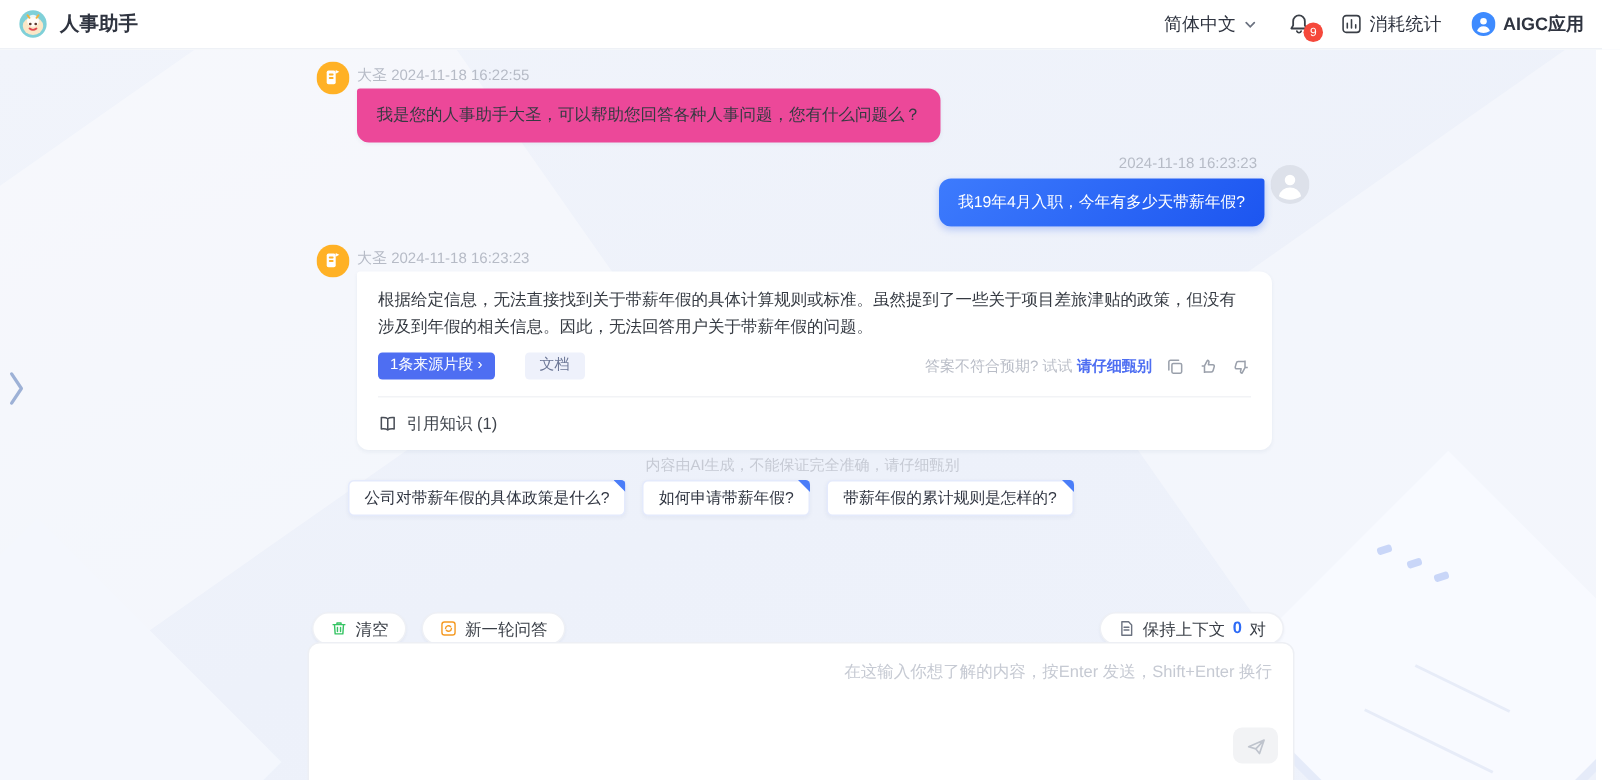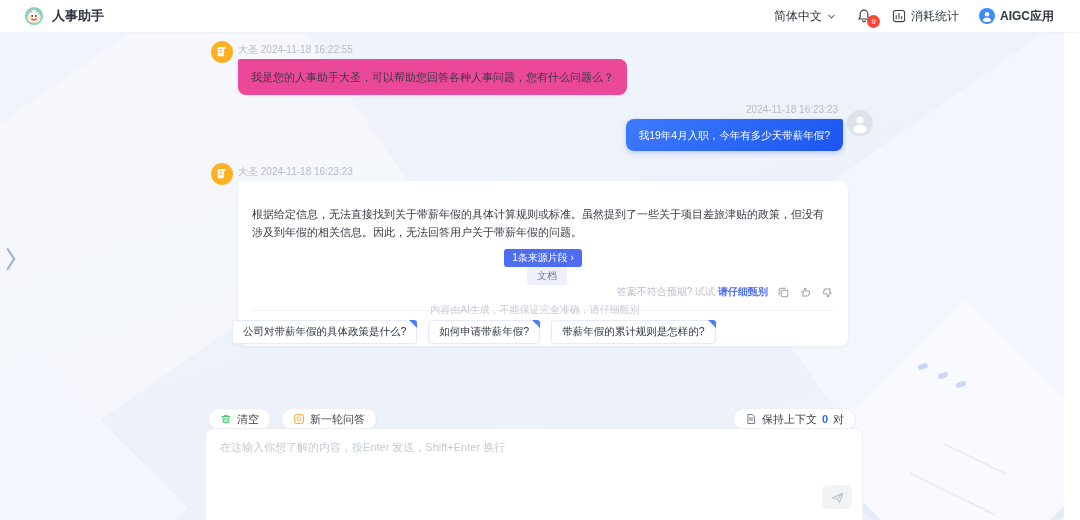--- a/index.html
+++ b/index.html
@@ -1,20 +1,20 @@
 <!DOCTYPE html>
 <html><head>
 <meta charset="utf-8">
 <style>
   html,body{margin:0;padding:0;background:#fff;}
   .stage{position:relative;width:1080px;height:520px;overflow:hidden;
          font-family:"Liberation Sans","DejaVu Sans",sans-serif;-webkit-font-smoothing:antialiased;}
   
-  .header{position:absolute;top:0;left:0;right:2px;height:33px;background:#fff;
-          border-bottom:1px solid #eef1f6;display:flex;align-items:center;padding:0 24px;z-index:5;box-sizing:border-box;}
+  .header{position:absolute;top:0;left:0;right:12px;height:33px;background:#fff;
+          border-bottom:1px solid #eef1f6;display:flex;align-items:center;padding:0 12px;z-index:5;box-sizing:border-box;}
   .logo{width:20px;height:20px;margin-right:8px;flex:0 0 auto;}
   .app-title{font-size:13px;font-weight:700;color:#2f3440;}
   .header-right{margin-left:auto;display:flex;align-items:center;gap:20px;}
   .hr-item{display:flex;align-items:center;gap:5px;font-size:12px;color:#2f3440;cursor:pointer;}
   .caret{width:9px;height:9px;}
   .bell-wrap{position:relative;width:16px;height:16px;}
   .badge{position:absolute;right:-8px;bottom:-4px;min-width:13px;height:13px;border-radius:7px;
          background:#f5483b;color:#fff;font-size:8px;line-height:13px;text-align:center;padding:0 2px;box-sizing:border-box;}
   .aigc-ic{width:16px;height:16px;}
   
@@ -34,25 +34,25 @@
   .side-toggle{position:absolute;left:4px;top:246px;width:14px;height:26px;z-index:4;cursor:pointer;}
   
   .avatar{position:absolute;z-index:2;}
   .meta{position:absolute;font-size:10px;color:#b6bbc6;z-index:2;white-space:nowrap;}
   .bubble{position:absolute;z-index:2;box-sizing:border-box;}
   .bubble-bot{background:#ec4899;border-radius:2px 8px 8px 8px;box-shadow:0 1px 3px rgba(40,60,110,.06);
               padding:9px 13px;font-size:11px;color:#353a42;line-height:18px;font-family:Liberation Serif, serif;}
   .bubble-user{background:linear-gradient(135deg,#3d7bfd,#1c55f0);border-radius:8px 2px 8px 8px;
                box-shadow:0 2px 5px rgba(30,86,240,.25);padding:8px 13px;font-size:10.5px;color:#fff;line-height:16px;white-space:nowrap;}
   .big-bubble{left:238px;top:181px;width:610px;background:#fff;border-radius:2px 8px 8px 8px;
-              box-shadow:0 1px 3px rgba(40,60,110,.06);padding:24px 14px 10px;}
+              box-shadow:0 1px 3px rgba(40,60,110,.06);padding:10px 14px 10px;}
   .answer-text{font-size:11px;color:#353a42;line-height:18px;}
-  .tags-row{display:flex;align-items:center;margin-top:8px;flex-direction:column;}
+  .tags-row{display:flex;align-items:center;margin-top:8px;}
   .src-tag{background:#4e6ef2;color:#fff;font-size:10px;line-height:16px;padding:1px 8px;border-radius:3px;cursor:pointer;white-space:nowrap;}
-  .doc-tag{background:#eef1fb;color:#6c7796;font-size:10px;line-height:16px;padding:1px 10px;border-radius:3px;margin-left:8px;cursor:pointer;}
+  .doc-tag{background:#eef1fb;color:#6c7796;font-size:10px;line-height:16px;padding:1px 10px;border-radius:3px;margin-left:20px;cursor:pointer;}
   .fb-zone{margin-left:auto;display:flex;align-items:center;gap:9px;}
   .fb-hint{font-size:10px;color:#b9bdc7;white-space:nowrap;}
   .fb-link{font-size:10px;color:#4e6ef2;font-weight:700;cursor:pointer;margin-left:-6px;}
   .mini-ic{width:13px;height:13px;cursor:pointer;display:block;}
   .divider{border-top:1px solid #f2f3f6;margin-top:11px;}
   .cite-head{display:flex;align-items:center;gap:6px;margin-top:10px;font-size:11px;color:#3f444c;}
   .cite-item{display:flex;align-items:center;gap:6px;margin-top:9px;font-size:11px;color:#565b64;}
   .cite-badge{background:#f1f2f5;color:#9aa0ab;font-size:9px;line-height:13px;padding:0 4px;border-radius:2px;}
   .disclaimer{position:absolute;left:205px;top:303px;width:660px;text-align:center;font-size:10px;color:#c6cad4;z-index:2;}
   
@@ -65,21 +65,21 @@
   .toolbar-left{position:absolute;left:208px;top:408px;display:flex;gap:10px;z-index:2;}
   .pill{display:flex;align-items:center;gap:5px;background:#fff;border:1px solid #eef0f5;border-radius:12px;
         height:22px;padding:0 11px;font-size:11px;color:#3a3f47;box-shadow:0 1px 2px rgba(40,60,110,.05);cursor:pointer;box-sizing:border-box;white-space:nowrap;}
   .pill-ic{width:12px;height:12px;display:block;}
   .ctx-pill{position:absolute;right:224px;top:408px;z-index:2;}
   .ctx-count{color:#2e6bf6;font-weight:700;}
   
   .composer{position:absolute;left:205px;top:428px;width:658px;height:110px;background:#fff;border:1px solid #edeff4;
             border-radius:8px;z-index:2;box-sizing:border-box;}
   .composer textarea{width:100%;height:70px;border:none;outline:none;resize:none;background:transparent;
-            padding:11px 14px;font-size:11px;color:#353a42;box-sizing:border-box;font-family:inherit;}
+            padding:11px 14px;font-size:11px;color:#353a42;box-sizing:border-box;font-family:inherit;text-align:right;}
   .composer textarea::placeholder{color:#c6cad3;}
   .send-btn{position:absolute;right:10px;top:56px;width:30px;height:24px;border-radius:6px;background:#f2f3f5;
             display:flex;align-items:center;justify-content:center;cursor:pointer;}
   .send-ic{width:15px;height:15px;display:block;}
 </style>
 </head>
 <body>
 
 <div class="stage">
 

